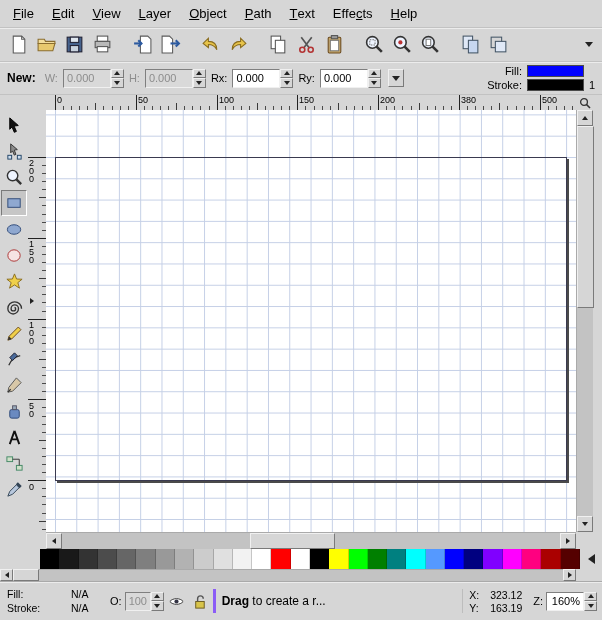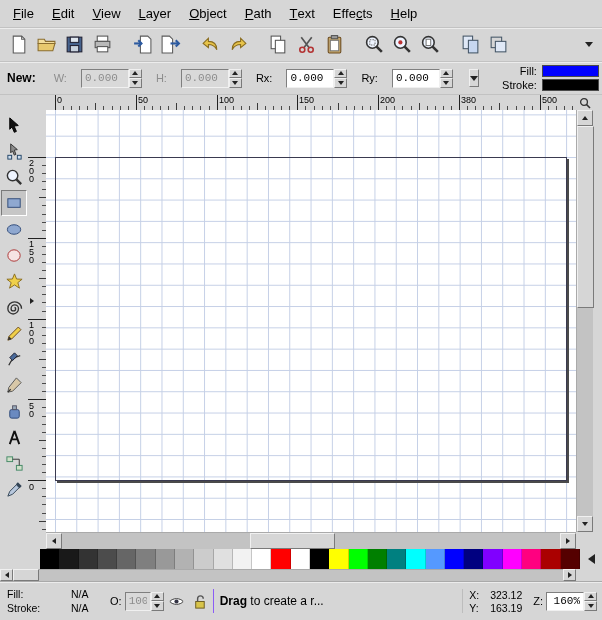--- a/index.html
+++ b/index.html
@@ -22,26 +22,26 @@
   .menu-item{padding:0 9px;display:flex;align-items:center;font-size:13px;cursor:default;}
   .menu-item u{text-decoration:underline;}
 
   
   .toolbar{height:34px;display:flex;align-items:center;padding:0 4px;border-bottom:1px solid #c2c2c2;box-shadow:inset 0 1px 0 #ececec;}
   .tbtn{width:28px;height:28px;display:flex;align-items:center;justify-content:center;border:1px solid transparent;}
   .tgap{width:12px;}
   .overflow-btn{margin-left:auto;width:18px;height:20px;display:flex;align-items:center;justify-content:center;}
 
   
-  .toolopts{height:33px;display:flex;align-items:center;padding-left:7px;gap:14px;border-bottom:1px solid #c2c2c2;box-shadow:inset 0 1px 0 #ececec;}
+  .toolopts{height:33px;display:flex;align-items:center;padding-left:7px;gap:5px;border-bottom:1px solid #c2c2c2;box-shadow:inset 0 1px 0 #ececec;}
   .mode-label{font-weight:bold;font-size:12px;margin-right:4px;}
   .lbl{font-size:11px;}
   .lbl.dim{color:#8d8d8d;}
   .spin{display:flex;height:19px;}
-  .spin .entry{width:48px;height:19px;background:#fff;border:1px solid #7f7f7f;border-right-color:#f0f0f0;border-bottom-color:#f0f0f0;font-size:11px;padding:0 3px;font-family:Liberation Mono, monospace;}
+  .spin .entry{width:48px;height:19px;background:#fff;border:1px solid #7f7f7f;border-right-color:#f0f0f0;border-bottom-color:#f0f0f0;font-size:11px;padding:0 3px;font-family:Liberation Sans, sans-serif;}
   .spin.disabled .entry{background:#d9d9d9;color:#8d8d8d;}
   .sbtns{width:13px;display:flex;flex-direction:column;}
   .sb{flex:1;display:flex;align-items:center;justify-content:center;background:#d6d6d6;border:1px solid;border-color:#f0f0f0 #7a7a7a #7a7a7a #f0f0f0;}
   .dd-btn{width:16px;height:18px;display:flex;align-items:center;justify-content:center;background:#d6d6d6;border:1px solid;border-color:#f0f0f0 #7a7a7a #7a7a7a #f0f0f0;margin-left:2px;}
   .style-ind{margin-left:auto;display:grid;grid-template-columns:44px 57px 10px;gap:2px 5px;align-items:center;padding-right:3px;font-size:11px;}
   .style-ind .silbl{text-align:right;}
   .si-swatch{height:12px;border:1px solid #4a4a4a;}
 
   
   .rulerrow{height:15px;display:flex;}
@@ -113,21 +113,21 @@
 
   
   .statusbar{height:39px;display:flex;align-items:center;border-top:1px solid #aaa;box-shadow:inset 0 1px 0 #ececec;font-size:11px;padding:0 3px;gap:3px;}
   .fs-ind{display:grid;grid-template-columns:64px 32px;row-gap:2px;padding:0 4px;font-size:10.5px;}
   .opblock{display:flex;align-items:center;gap:3px;}
   .opblock .spin .entry{width:26px;}
   .mini-btn{width:20px;height:20px;display:flex;align-items:center;justify-content:center;}
   .layercombo{display:flex;align-items:center;height:22px;background:#d6d6d6;border:1px solid;border-color:#f0f0f0 #7a7a7a #7a7a7a #f0f0f0;padding:0 2px 0 5px;gap:4px;}
   .layer-dot{width:5px;height:5px;background:#222;display:inline-block;}
   .layercombo .ddpart{width:14px;height:18px;display:flex;align-items:center;justify-content:center;border-left:1px solid #bdbdbd;}
-  .msg{flex:1;padding:0 6px;font-size:12px;white-space:nowrap;overflow:hidden;border-left:1px solid #8b5cf6;border-right:1px solid #bdbdbd;height:24px;display:flex;align-items:center;}
+  .msg{flex:1;padding:0 6px;font-size:12px;white-space:nowrap;overflow:hidden;border-left:3px solid #8b5cf6;border-right:1px solid #bdbdbd;height:24px;display:flex;align-items:center;}
   .msg b{font-weight:bold;}
   .xy{display:grid;grid-template-columns:16px 42px;row-gap:1px;font-size:10.5px;padding:0 3px;}
   .xy .val{text-align:center;}
   .zblock{display:flex;align-items:center;gap:3px;padding-right:2px;}
   .zblock .spin .entry{width:38px;text-align:right;}
 
   svg{display:block;}
 </style>
 </head>
 <body>

